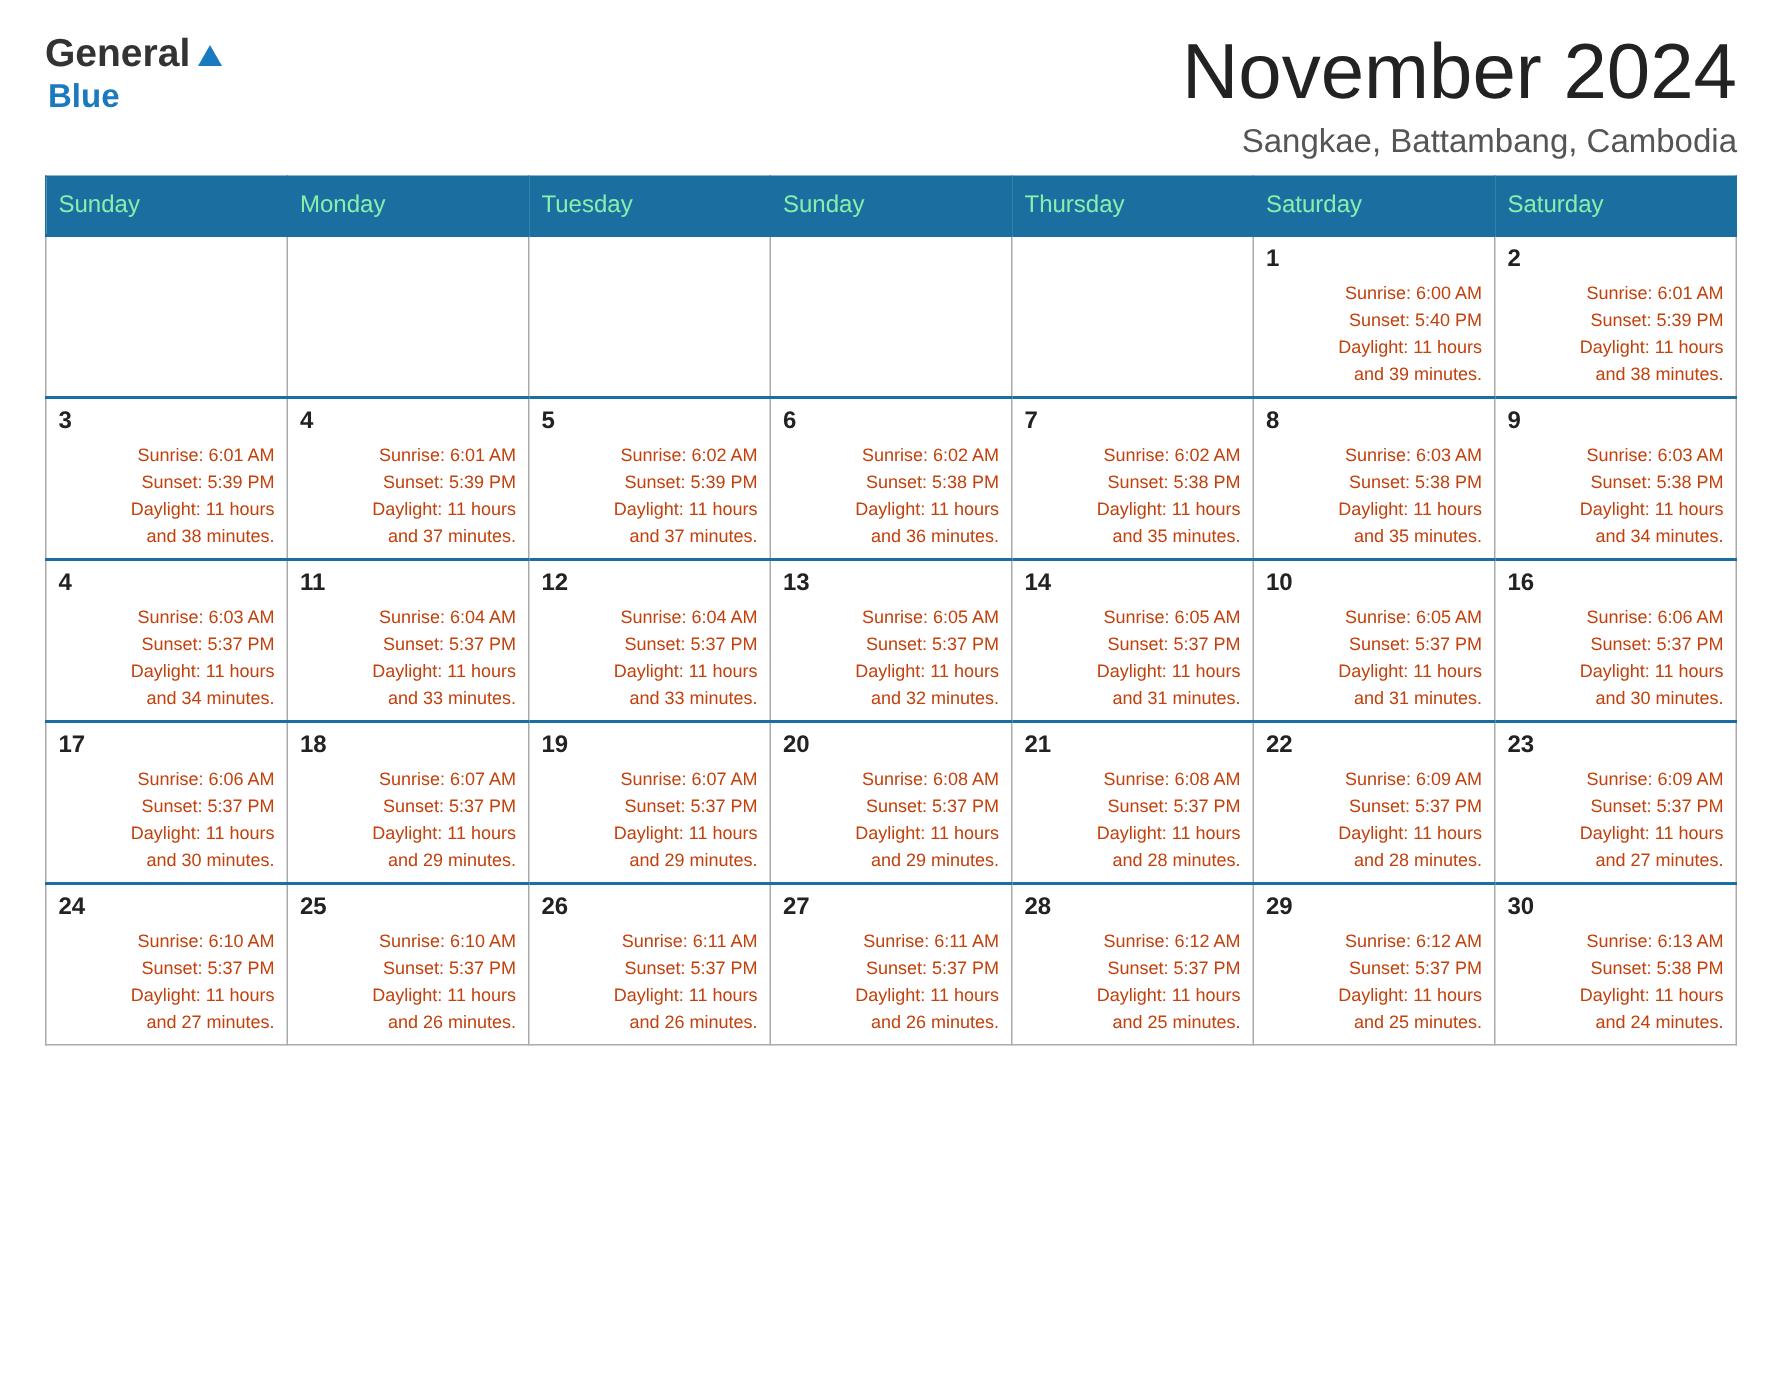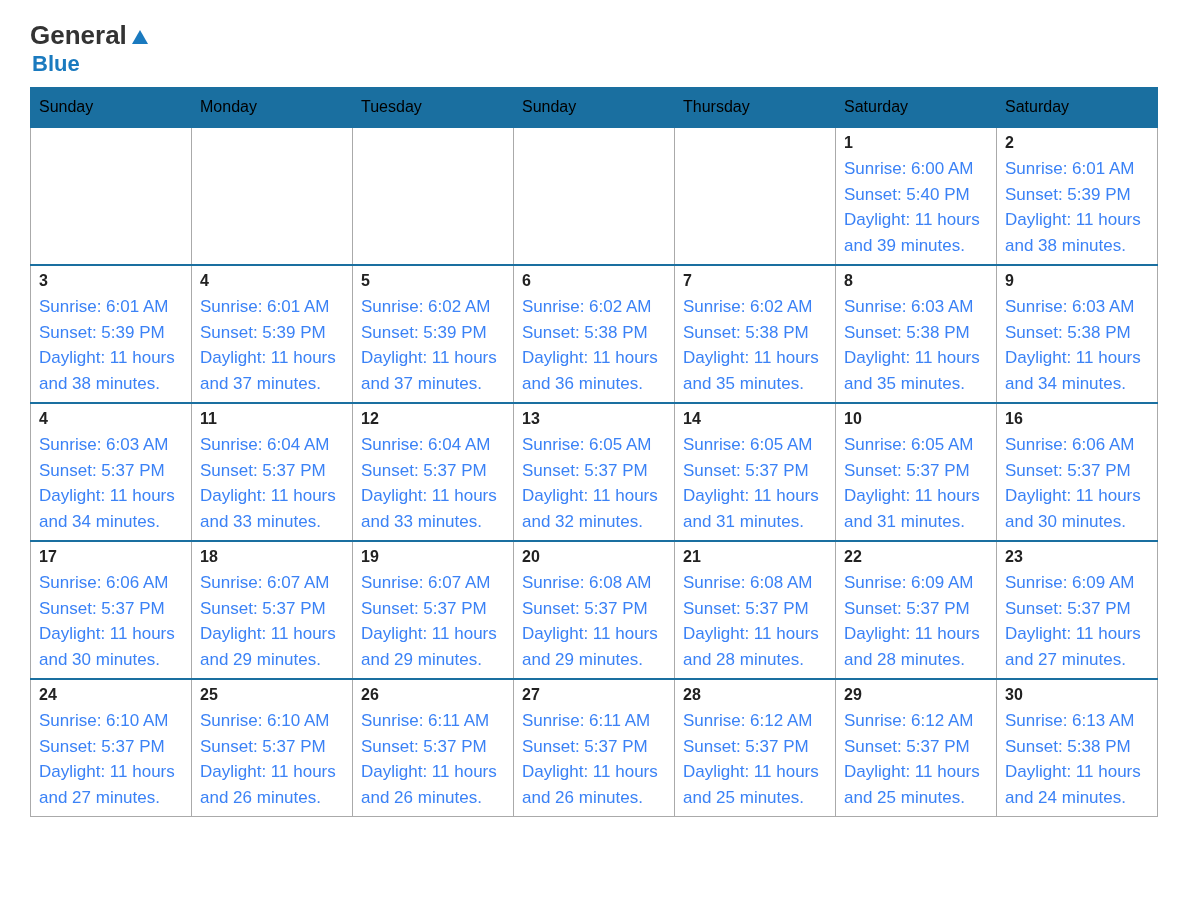--- a/index.html
+++ b/index.html
@@ -54,21 +54,21 @@
       color: #555;
       margin-top: 4px;
     }
     .calendar-table {
       width: 100%;
       border-collapse: collapse;
       margin-top: 10px;
     }
     .calendar-table th {
       background-color: #1a6fa0;
-      color: #000000;
+      color: #86efac;
       font-size: 16px;
       font-weight: normal;
       padding: 10px 8px;
       text-align: left;
       border: 1px solid #1a6fa0;
       margin-left: 44px;
     }
     .calendar-table td {
       border: 1px solid #aaa;
       vertical-align: top;
@@ -80,43 +80,48 @@
     .calendar-table tr td {
       border-top: 2px solid #1a6fa0;
     }
     .day-number {
       font-size: 16px;
       font-weight: bold;
       color: #222;
       margin-bottom: 4px;
     }
     .day-info {
-      font-size: 17px;
-      color: #3b82f6;
+      font-size: 12px;
+      color: #c2410c;
       line-height: 1.5;
+      text-align: right;
     }
     .empty-cell {
       background: #f9f9f9;
     }
   </style>
 </head>
 <body>
 
 <div class="header">
   <div class="logo">
     <div class="logo-row">
       <div class="logo-top-row">
         <span class="logo-text-general">General</span>
         <svg width="22" height="22" viewBox="0 0 22 22" style="margin-left:2px;margin-top:2px;">
           <polygon points="3,18 11,4 19,18" fill="#1a7abf"></polygon>
         </svg>
       </div>
       <span class="logo-blue" style="margin-left:2px;text-align:center;">Blue</span>
     </div>
   </div>
+  <div class="title-section">
+    <div class="calendar-title">November 2024</div>
+    <div class="calendar-subtitle">Sangkae, Battambang, Cambodia</div>
+  </div>
 </div>
 
 <table class="calendar-table">
   <thead>
     <tr>
     <th>Sunday</th>
         <th>Monday</th>
         <th>Tuesday</th>
         <th>Sunday</th>
         <th>Thursday</th>

